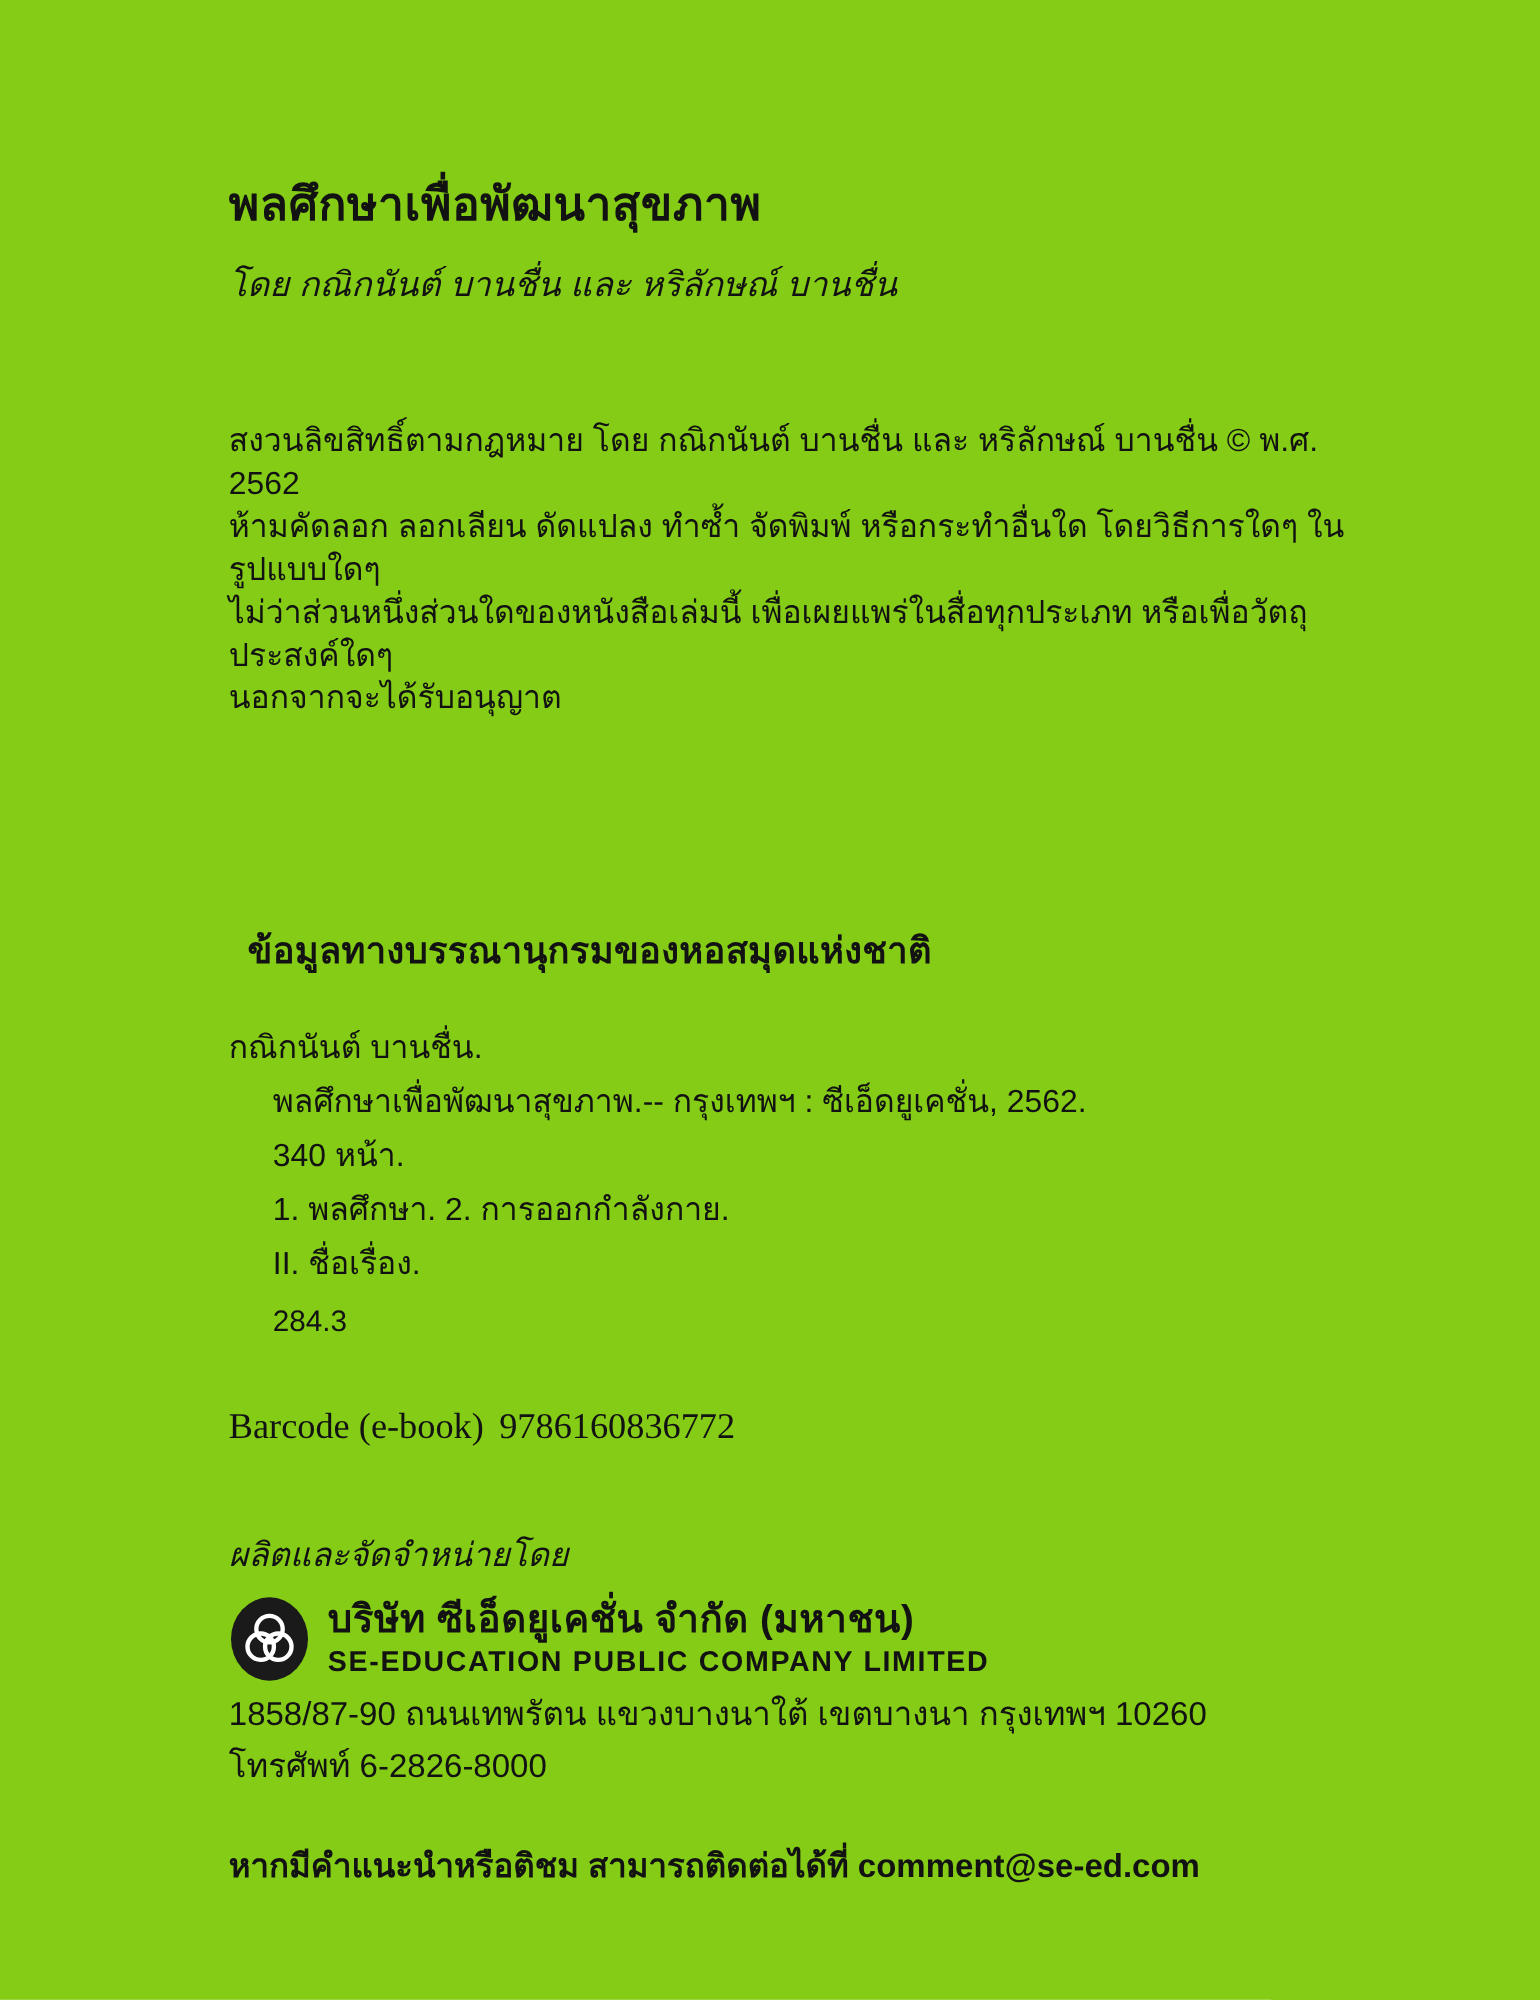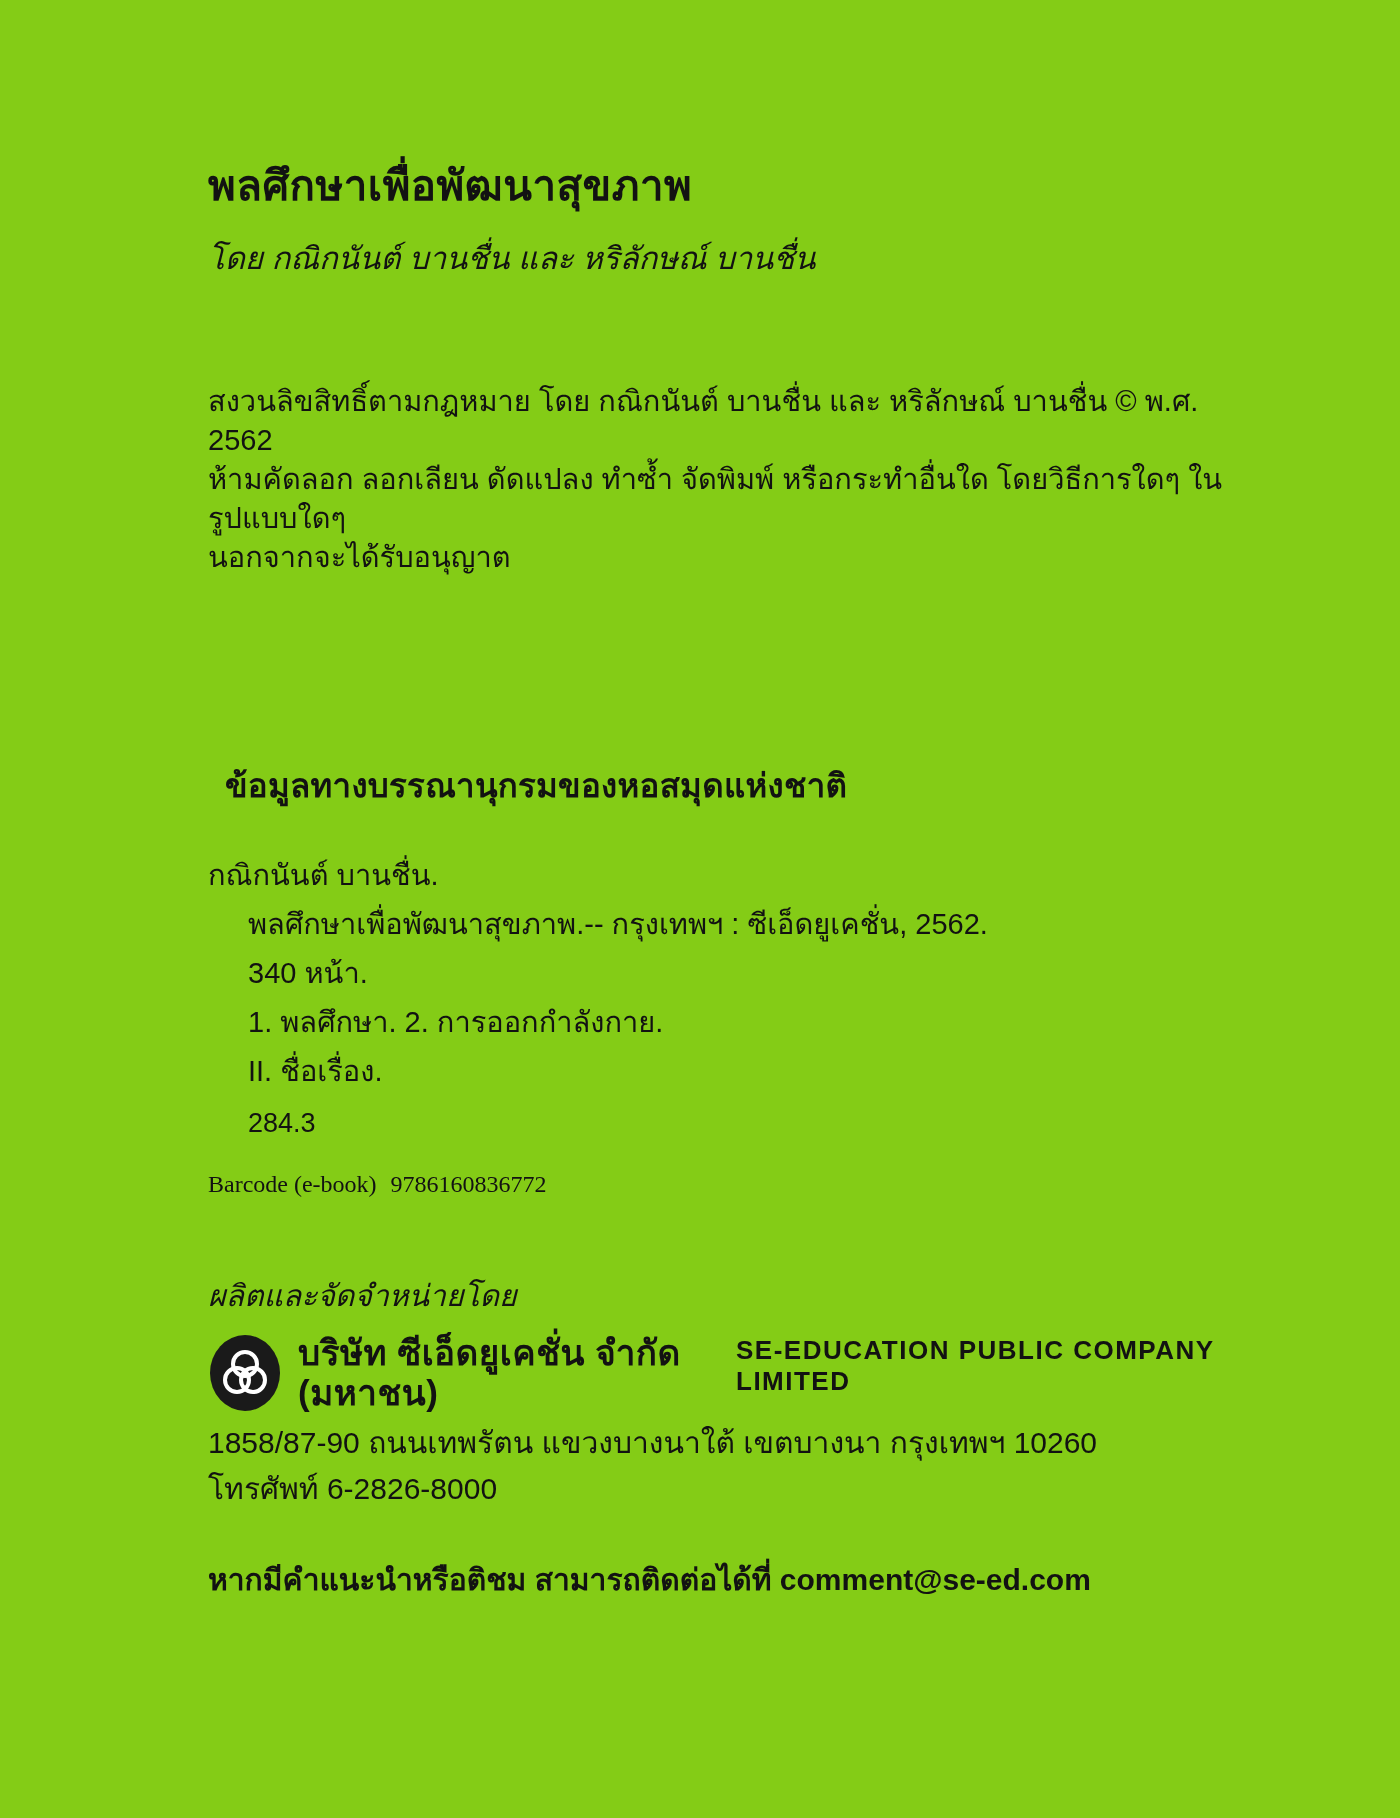--- a/index.html
+++ b/index.html
@@ -52,42 +52,42 @@
     margin-left: 40px;
     font-size: 29px;
     line-height: 30px;
   }
   .biblio-ddc {
     margin-top: 22px;
     margin-left: 40px;
     font-size: 27px;
   }
   .barcode-line {
-    margin-top: 32px;
+    margin-top: 62px;
     font-family: "Liberation Serif", "DejaVu Serif", serif;
-    font-size: 24px;
+    font-size: 33px;
   }
   .barcode-line .barcode-number { margin-left: 14px; }
   .produced-by {
     margin-top: 74px;
     font-size: 30px;
     font-style: italic;
   }
   .publisher-row {
     margin-top: 14px;
     display: flex;
     align-items: center;
     gap: 16px;
   }
   .logo-wrap {
     width: 74px;
     height: 78px;
     flex: 0 0 auto;
   }
-  .company-names { display: flex; flex-direction: row; justify-content: space-between; }
+  .company-names { display: flex; flex-direction: column; justify-content: space-between; }
   .company-th {
     font-size: 35px;
     font-weight: bold;
     letter-spacing: 0.5px;
     line-height: 1.15;
   }
   .company-en {
     font-size: 26px;
     font-weight: bold;
     letter-spacing: 1.5px;
@@ -114,20 +114,21 @@
 
 <div class="page">
 
   <h1 class="book-title">พลศึกษาเพื่อพัฒนาสุขภาพ</h1>
 
   <div class="byline">โดย  กณิกนันต์ บานชื่น และ หริลักษณ์ บานชื่น</div>
 
   <div class="copyright">
     <div>สงวนลิขสิทธิ์ตามกฎหมาย โดย กณิกนันต์ บานชื่น และ หริลักษณ์ บานชื่น © พ.ศ. 2562</div>
     <div>ห้ามคัดลอก ลอกเลียน ดัดแปลง ทำซ้ำ จัดพิมพ์ หรือกระทำอื่นใด โดยวิธีการใดๆ ในรูปแบบใดๆ</div>
+    <div>ไม่ว่าส่วนหนึ่งส่วนใดของหนังสือเล่มนี้ เพื่อเผยแพร่ในสื่อทุกประเภท หรือเพื่อวัตถุประสงค์ใดๆ</div>
     <div>นอกจากจะได้รับอนุญาต</div>
   </div>
 
   <h2 class="section-heading">ข้อมูลทางบรรณานุกรมของหอสมุดแห่งชาติ</h2>
 
   <div class="biblio-author">กณิกนันต์ บานชื่น.</div>
 
   <div class="biblio-entry">พลศึกษาเพื่อพัฒนาสุขภาพ.-- กรุงเทพฯ : ซีเอ็ดยูเคชั่น, 2562.</div>
   <div class="biblio-entry">340 หน้า.</div>
   <div class="biblio-entry">1. พลศึกษา.  2. การออกกำลังกาย.</div>

